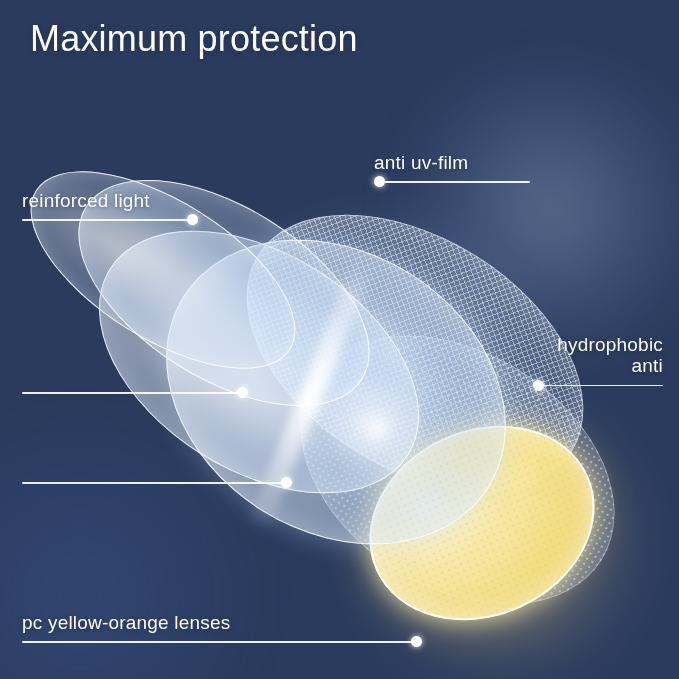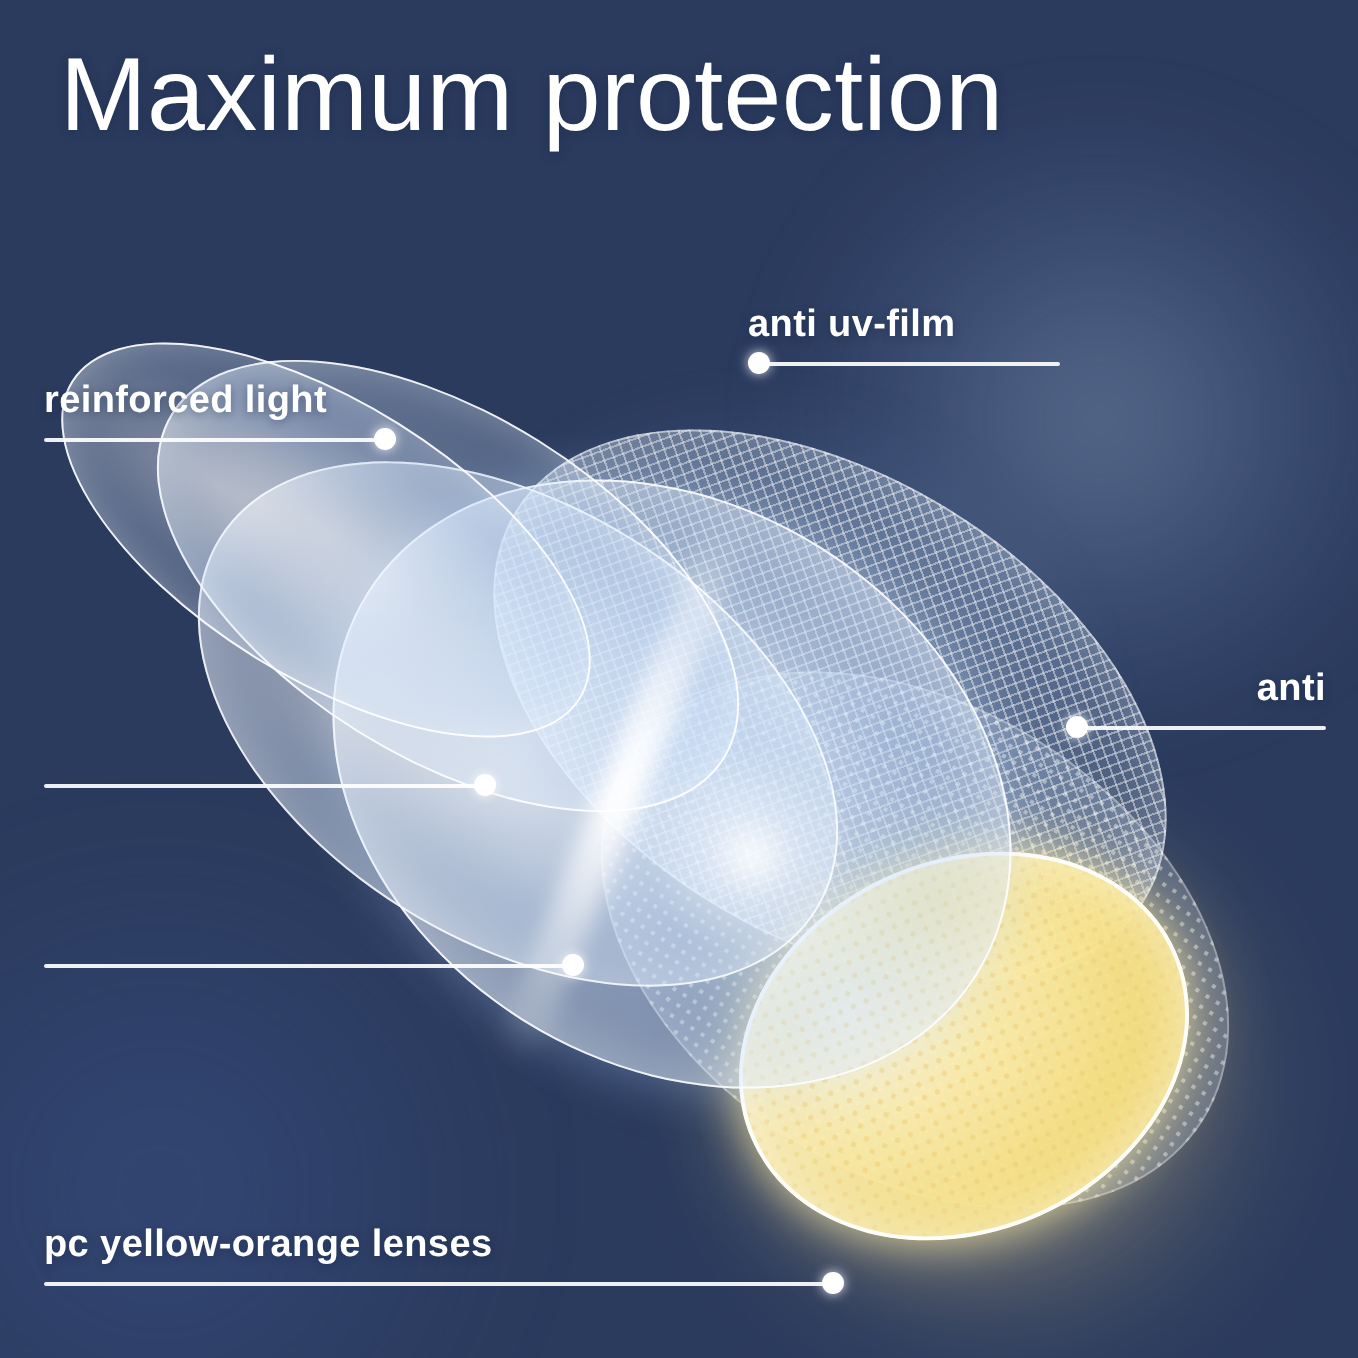--- a/index.html
+++ b/index.html
@@ -193,36 +193,36 @@
     background: radial-gradient(circle, rgba(255,255,255,0.92) 0%, rgba(255,255,255,0.38) 26%, rgba(255,255,255,0) 62%);
     filter: blur(4px);
     pointer-events: none;
   }
 
   
   #page-title {
     position: absolute;
     left: 30px;
     top: 18px;
-    font-size: 52px;
+    font-size: 36px;
     font-weight: 400;
     color: #ffffff;
     letter-spacing: 0.2px;
     text-shadow: 0 1px 6px rgba(20,35,70,0.45);
     white-space: nowrap;
   }
 
   
   .callout {
     position: absolute;
   }
   .callout .label {
     color: #ffffff;
     font-size: 19px;
-    font-weight: 700;
+    font-weight: 400;
     letter-spacing: 0.2px;
     white-space: nowrap;
     text-shadow: 0 1px 4px rgba(20,35,70,0.40);
     line-height: 1.12;
   }
   .callout .leader {
     position: relative;
     height: 11px;
     margin-top: 3px;
   }
@@ -299,20 +299,21 @@
   </div>
 
   <div class="callout dot-right" id="callout-anti-reflection">
     <div class="leader">
       <div class="rule"></div>
       <div class="dot"></div>
     </div>
   </div>
 
   <div class="callout dot-left align-right" id="callout-hydrophobic">
+    <div class="label">hydrophobic</div>
     <div class="label">anti</div>
     <div class="leader">
       <div class="rule"></div>
       <div class="dot"></div>
     </div>
   </div>
 
   <div class="callout dot-right" id="callout-anti-blue">
     <div class="leader">
       <div class="rule"></div>

